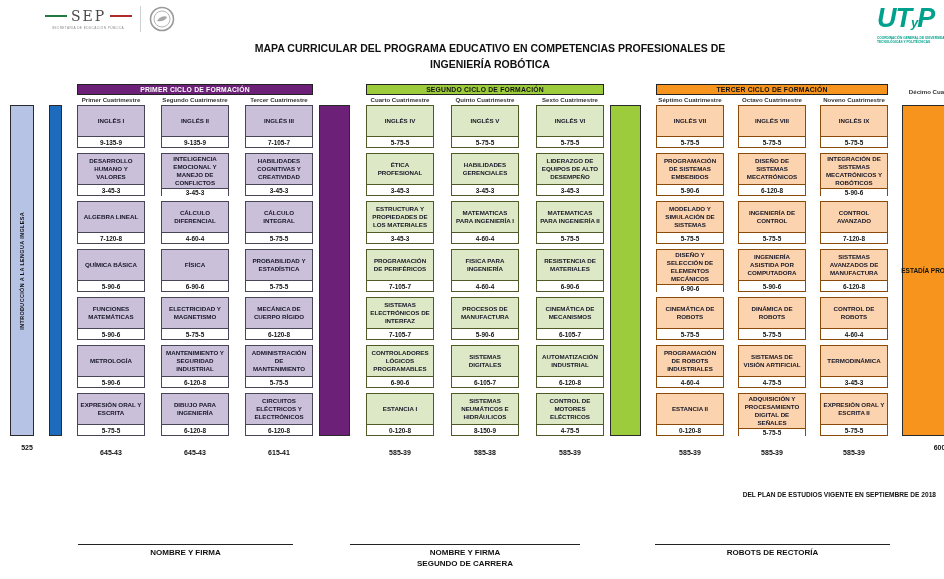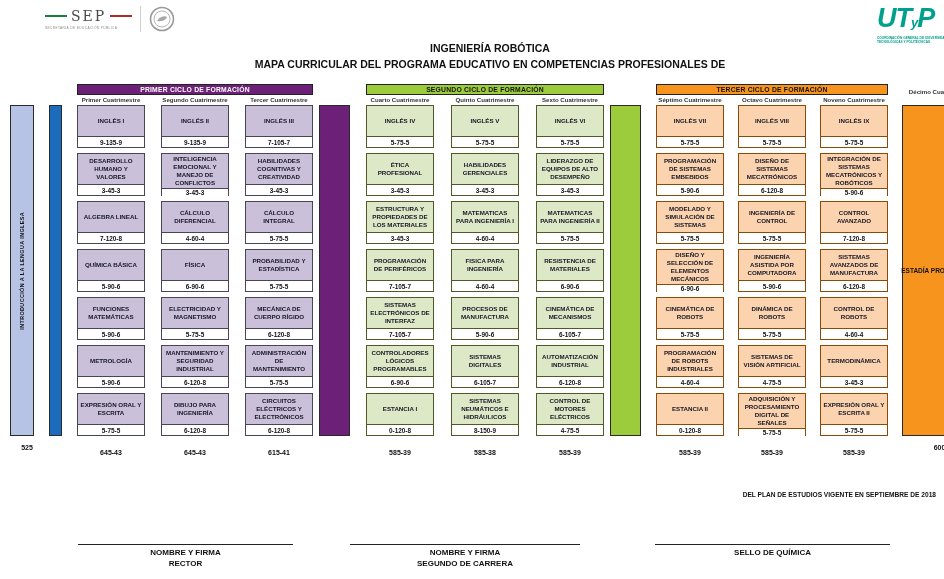--- a/index.html
+++ b/index.html
@@ -1,20 +1,20 @@
 <!DOCTYPE html>
 <html><head>
 <meta charset="utf-8">
 <style>
   html,body{margin:0;padding:0;background:#fff;}
   .page{position:relative;width:944px;height:579px;background:#fff;overflow:hidden;
         font-family:"Liberation Sans",sans-serif;color:#1a1a1a;}
   
   .sep-logo{position:absolute;left:45px;top:6px;display:flex;align-items:center;gap:8px;}
-  .sep-left{text-align:left;}
+  .sep-left{text-align:center;}
   .sep-word{font-family:"DejaVu Serif",serif;font-size:14px;letter-spacing:2px;color:#4a4a4a;
             display:flex;align-items:center;gap:4px;}
   .sep-word:before{content:"";width:22px;height:2px;background:#1f7a3d;display:inline-block;}
   .sep-word:after{content:"";width:22px;height:2px;background:#b02a2a;display:inline-block;}
   .sep-caption{font-size:3.2px;color:#8a8a8a;margin-top:2px;letter-spacing:.4px;line-height:1.4;width:86px;}
   .sep-divider{width:1px;height:26px;background:#cfcfcf;}
   .seal{width:26px;height:26px;}
   .utyp-logo{position:absolute;left:877px;top:5px;width:110px;}
   .utyp-word{font-style:italic;font-weight:bold;color:#00A18C;font-size:27px;line-height:26px;letter-spacing:-1px;}
   .utyp-word .small{font-size:13px;}
@@ -73,22 +73,22 @@
       <path d="M8 15c2-4 8-6 10-4-1 3-5 5-10 4z" fill="#a7a7a7"></path>
     </svg>
   </div>
 
   <div class="utyp-logo">
     <div class="utyp-word"><span>UT</span><span class="small">y</span><span>P</span></div>
     <div class="utyp-caption">COORDINACIÓN GENERAL DE UNIVERSIDADES TECNOLÓGICAS Y POLITÉCNICAS</div>
   </div>
 
   <div class="title">
+    <div>MAPA CURRICULAR DEL PROGRAMA EDUCATIVO EN COMPETENCIAS PROFESIONALES DE</div>
     <div>INGENIERÍA ROBÓTICA</div>
-    <div>MAPA CURRICULAR DEL PROGRAMA EDUCATIVO EN COMPETENCIAS PROFESIONALES DE</div>
   </div>
 
   <div class="vbar intro-bar" style="background: rgb(183, 195, 228);">
     <span class="vtext">INTRODUCCIÓN A LA LENGUA INGLESA</span>
   </div>
   <div class="vbar blue-bar" style="background: rgb(28, 107, 189);"></div>
 
   <div class="cycle" id="cycle-0" style="left:77px;width:236px;">
     <div class="cycle-header" style="background: rgb(109, 32, 119); color: rgb(255, 255, 255);">PRIMER CICLO DE FORMACIÓN</div>
     <div class="cols">
@@ -402,24 +402,23 @@
     <div class="estadia" style="background: rgb(247, 148, 29);">ESTADÍA PROFESIONAL</div>
     <div class="col-total">600</div>
   </div>
 
   <div class="free-total" style="left:5px;width:44px;">525</div>
 
   <div class="plan-note">DEL PLAN DE ESTUDIOS VIGENTE EN SEPTIEMBRE DE 2018</div>
 
   <div class="sig sig1">
     <div>NOMBRE Y FIRMA</div>
-    <div>RECTOR</div>
   </div>
   <div class="sig sig2">
     <div>NOMBRE Y FIRMA</div>
     <div>SEGUNDO DE CARRERA</div>
   </div>
   <div class="sig sig3">
-    <div>SELLO DE QUÍMICA</div>
+    <div>ROBOTS DE RECTORÍA</div>
     <div></div>
   </div>
 
 </div>
 
 </body></html>

